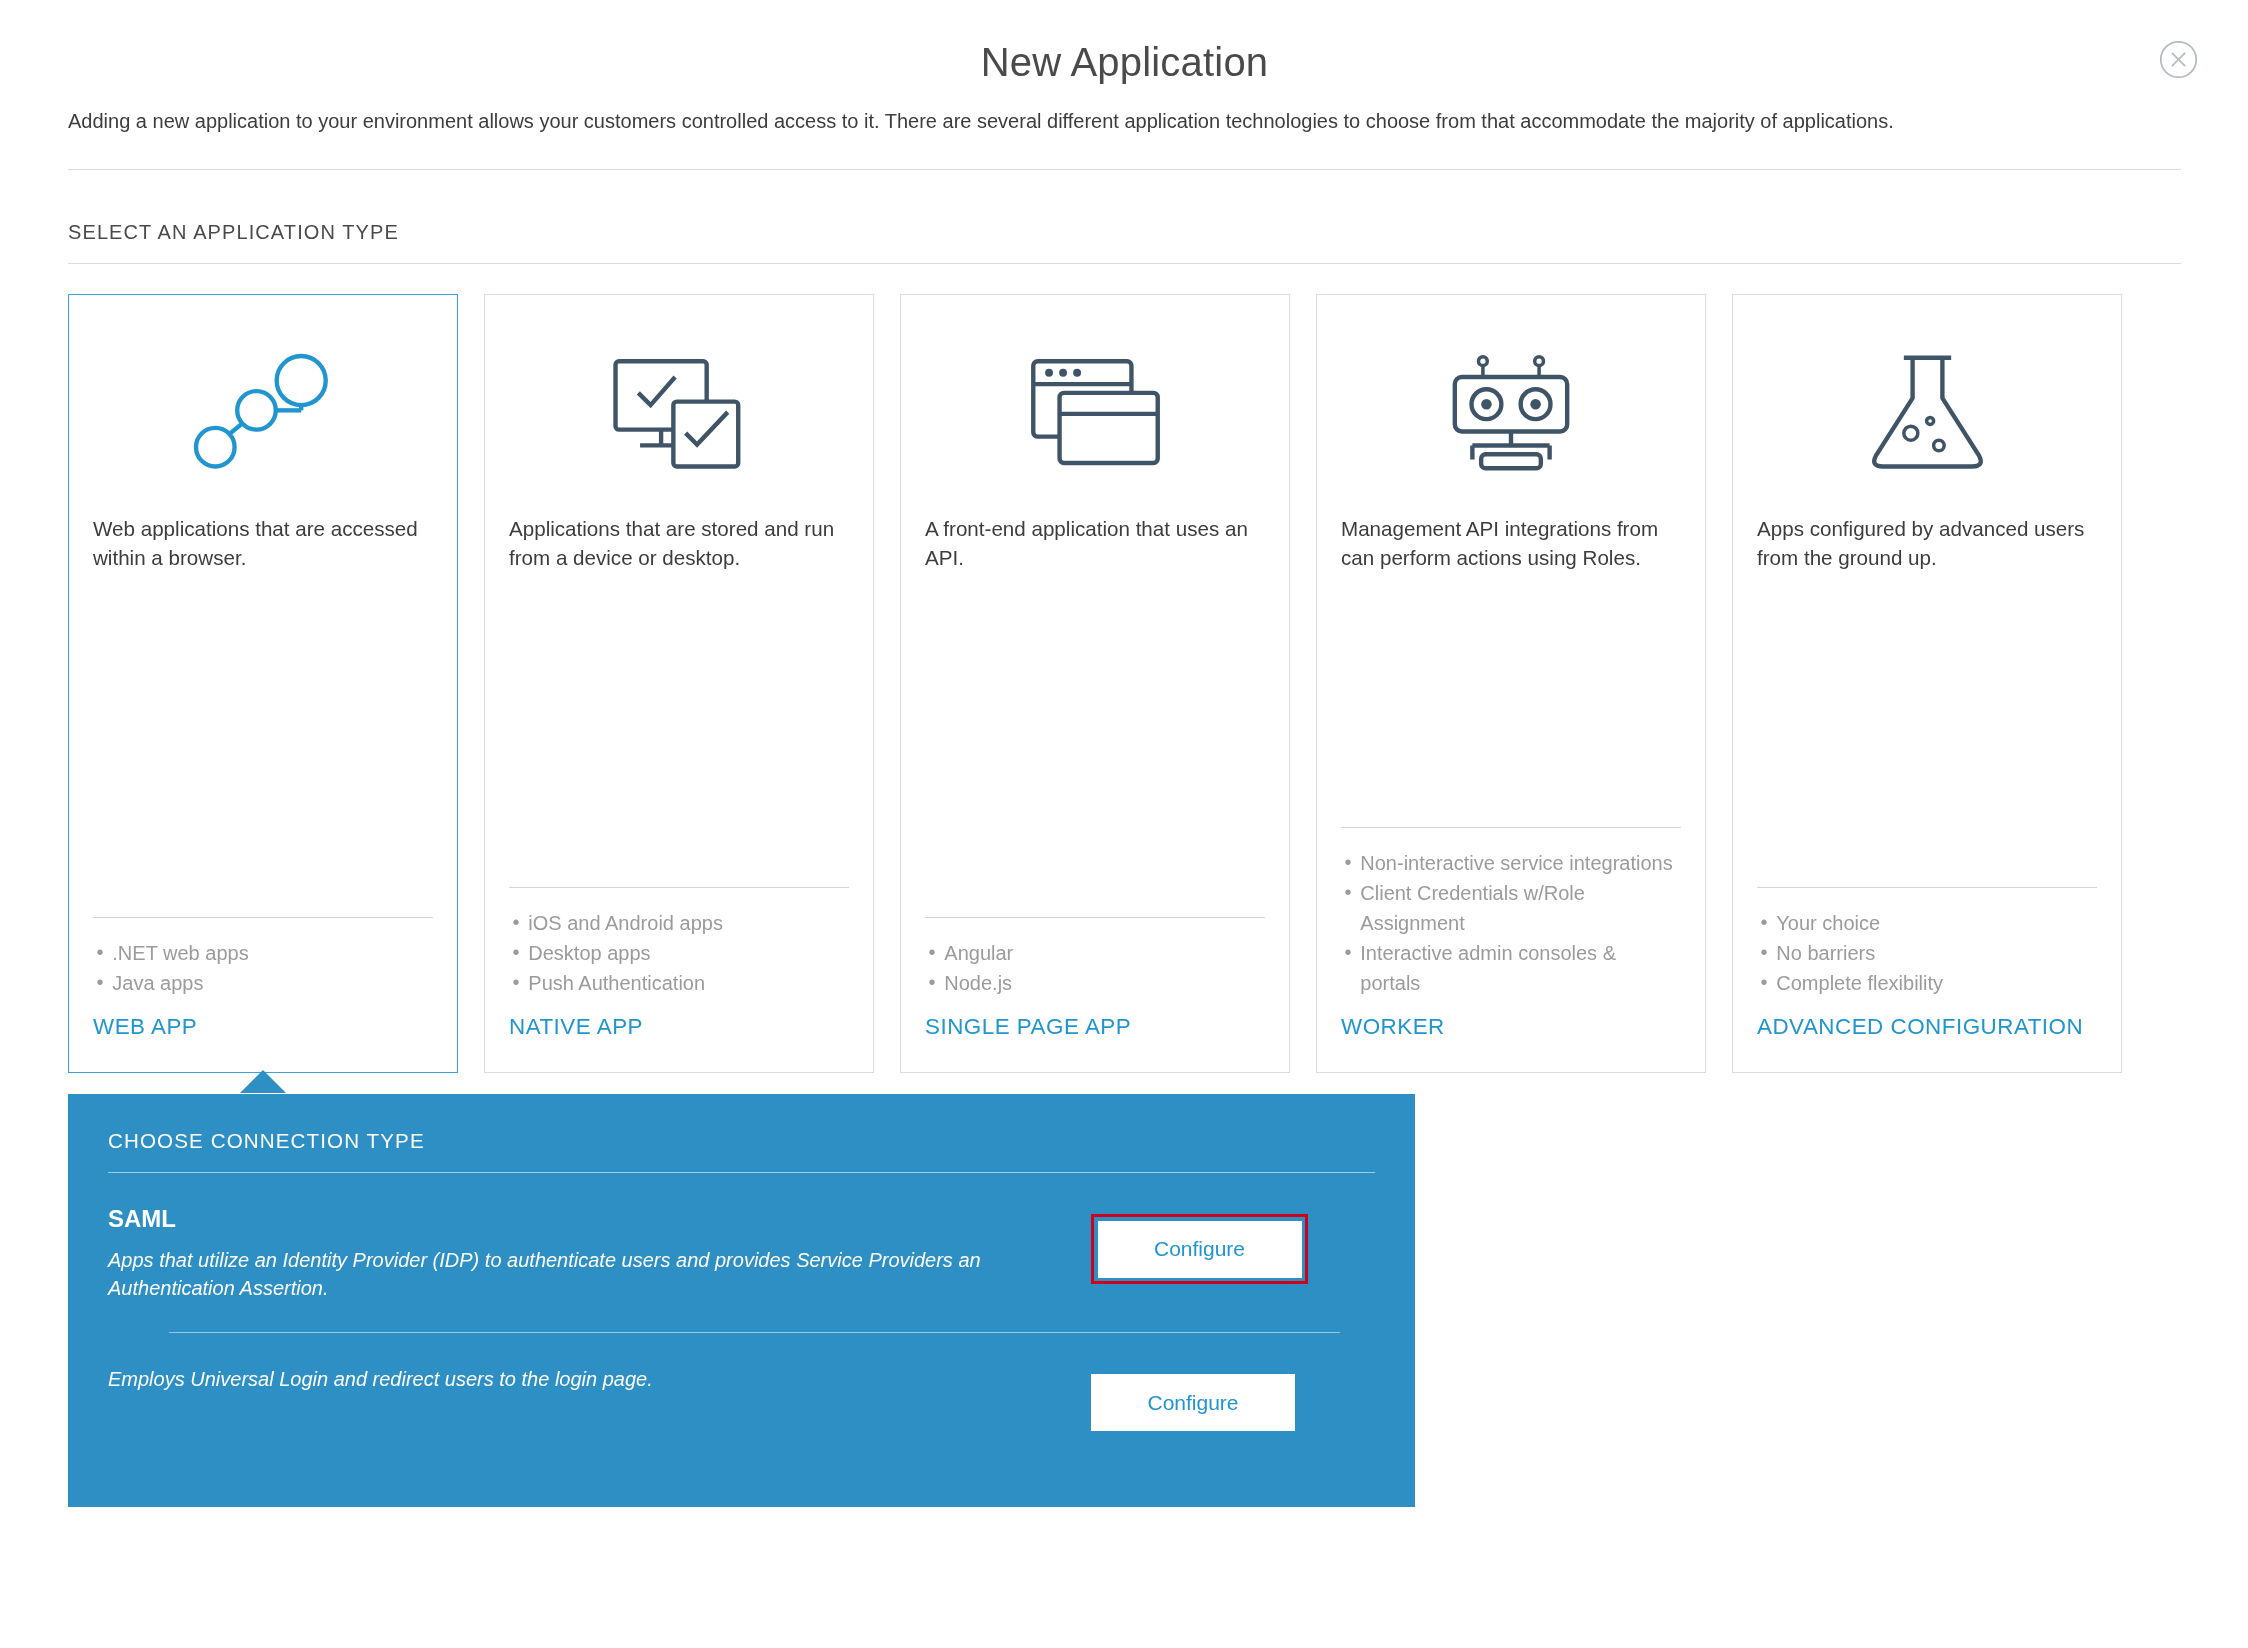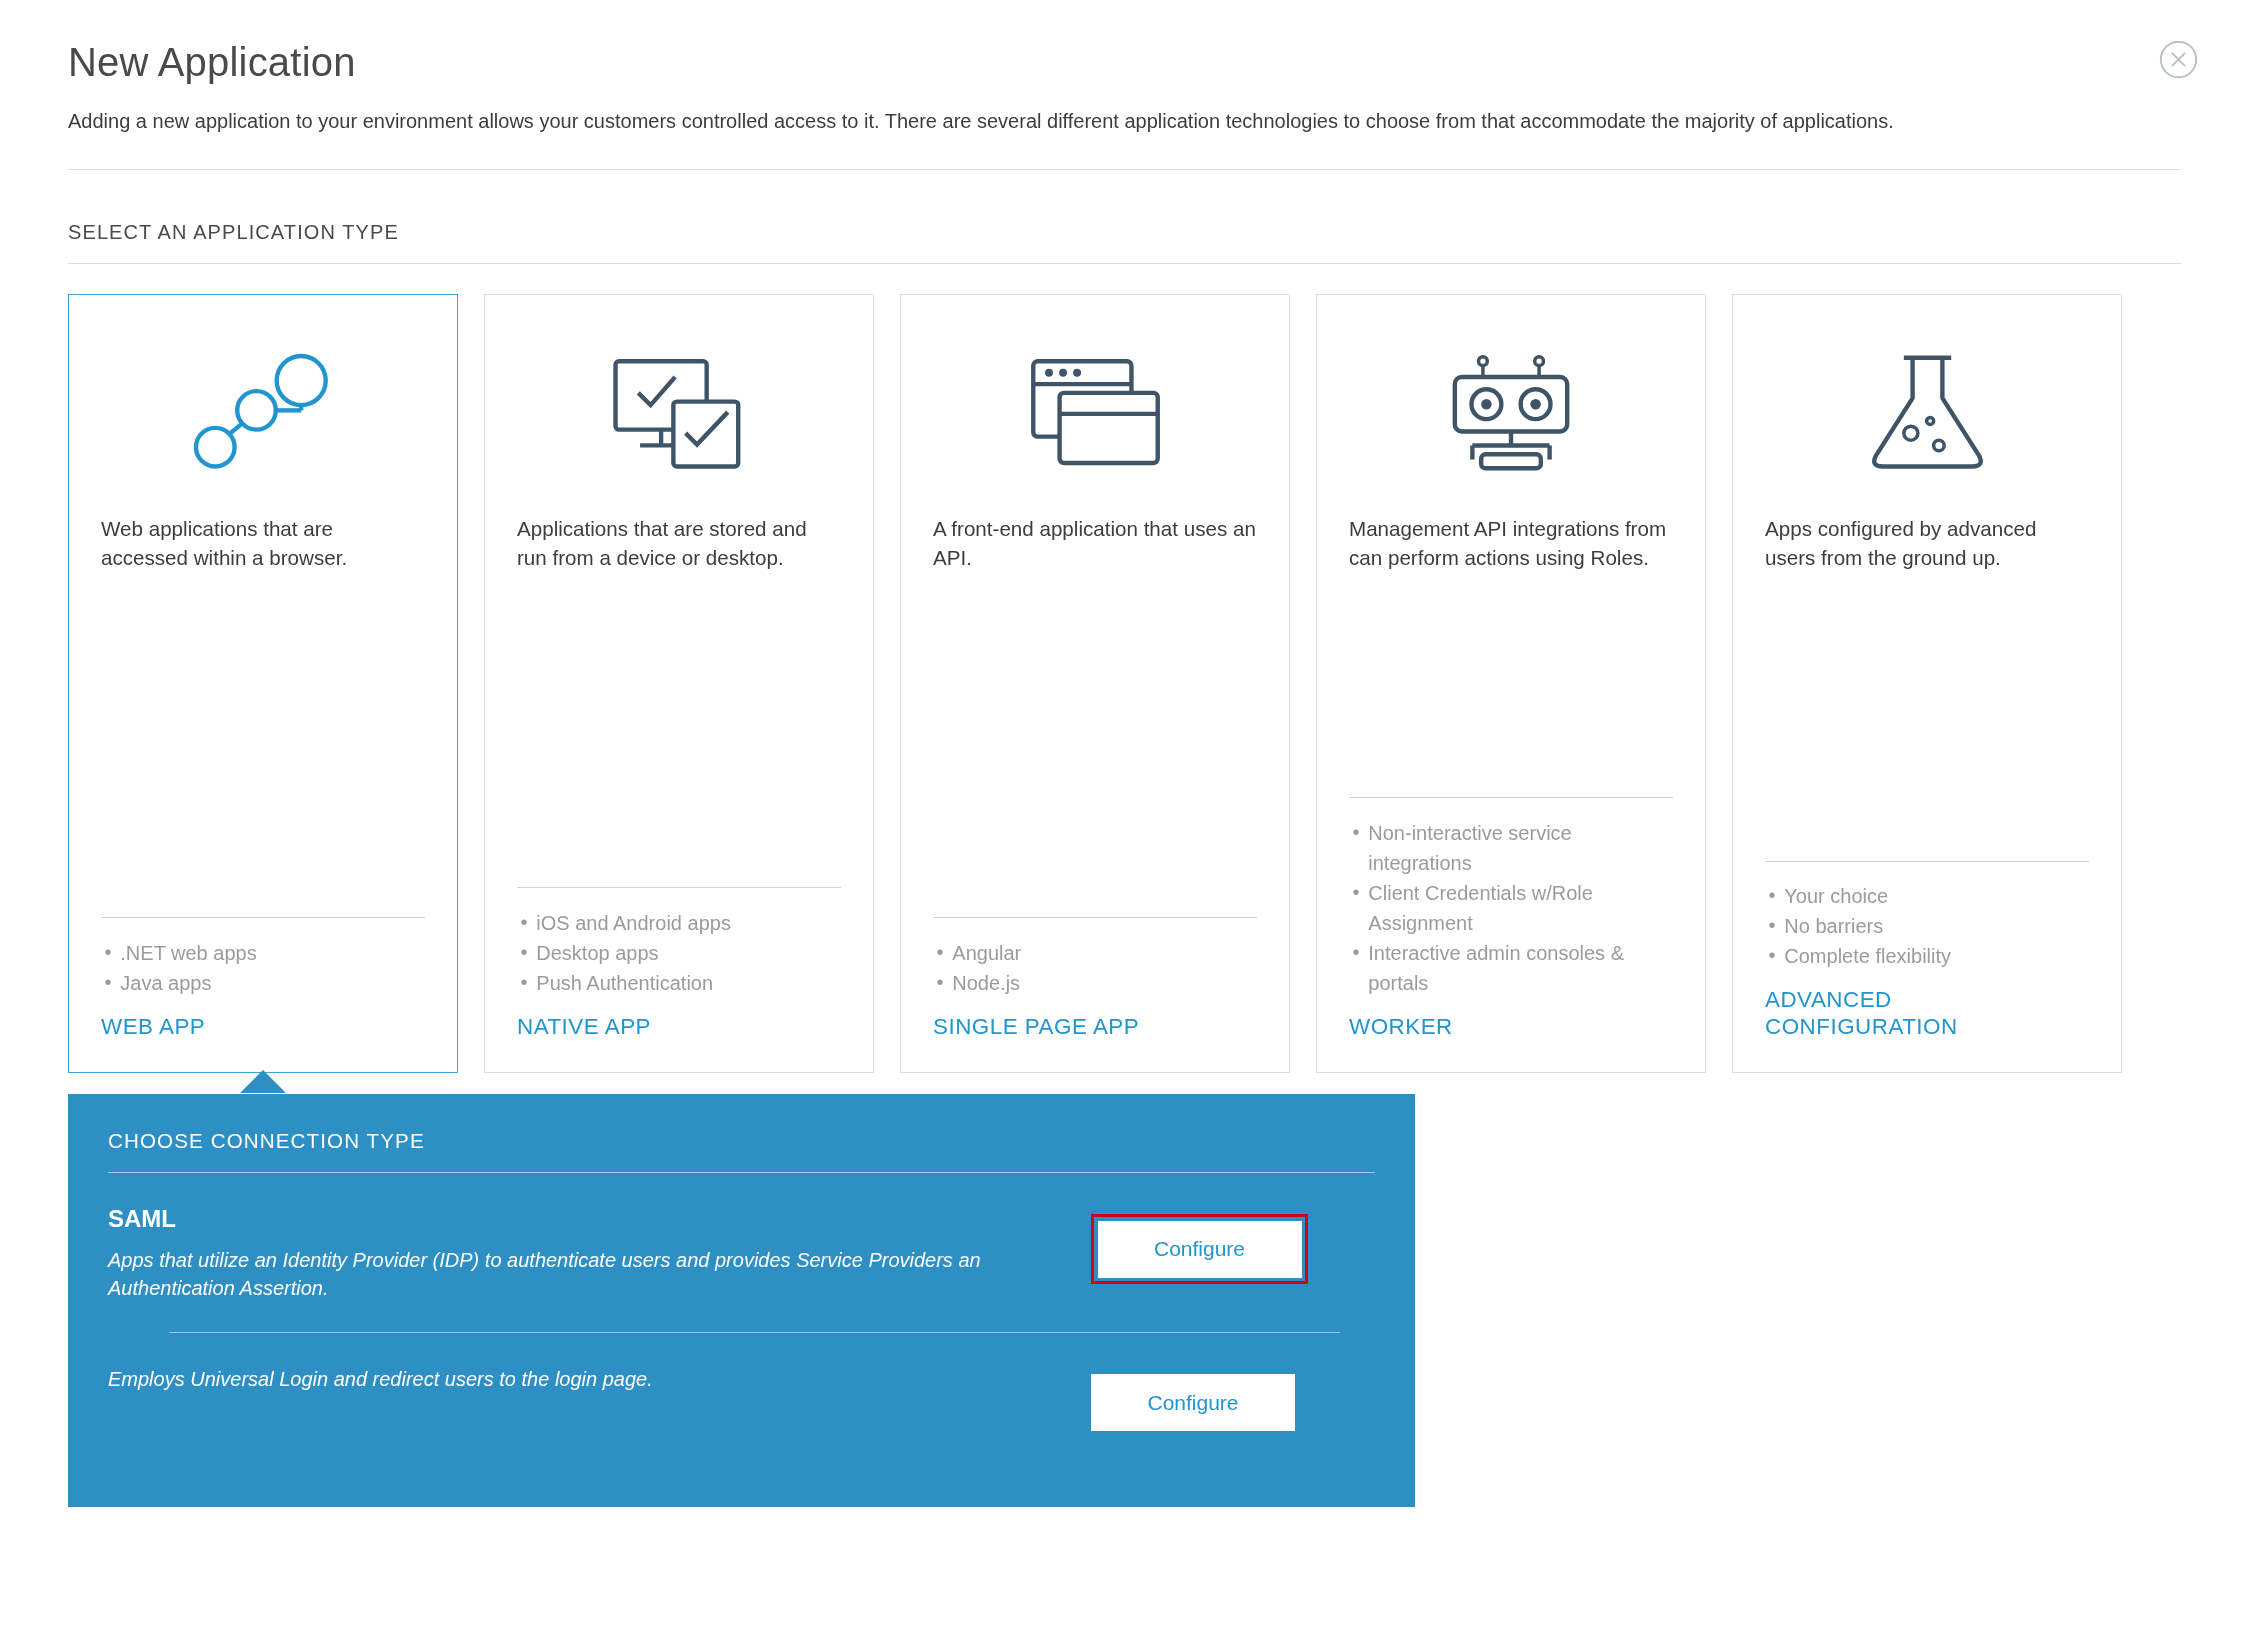--- a/index.html
+++ b/index.html
@@ -21,20 +21,21 @@
     padding: 40px 68px 0 68px;
     position: relative;
   }
   .title {
     font-size: 40px;
     color: #4a4a4a;
     font-weight: 400;
     letter-spacing: 0.2px;
     margin: 0 0 23px 0;
     line-height: 1.1;
+    text-align: center;
   }
   .subtitle {
     font-size: 20px;
     color: #3d3d3d;
     line-height: 1.45;
     max-width: 2116px;
     margin: 0;
   }
   .close-btn {
     position: absolute;
@@ -73,21 +74,21 @@
     gap: 26px;
     margin-top: 30px;
   }
   .card {
     width: 390px;
     height: 779px;
     border: 0.9px solid #d9dde2;
     background: #ffffff;
     display: flex;
     flex-direction: column;
-    padding: 0 32px;
+    padding: 0 24px;
     position: relative;
     cursor: pointer;
   }
   .card.selected {
     border: 1.8px solid #3ba4dd;
     box-shadow: 0 0 0 0 transparent;
   }
   .card-icon {
     height: 219px;
     display: flex;

